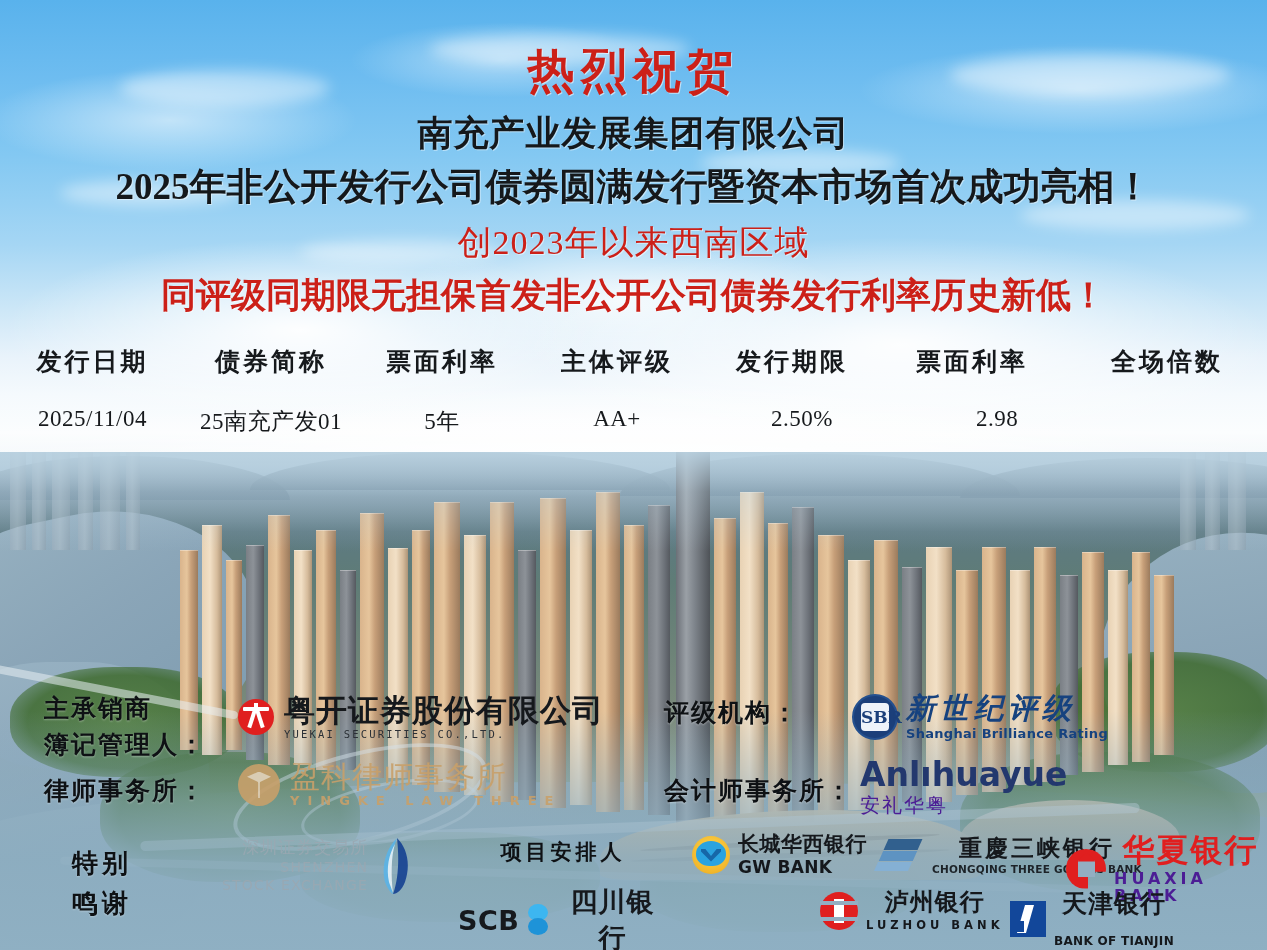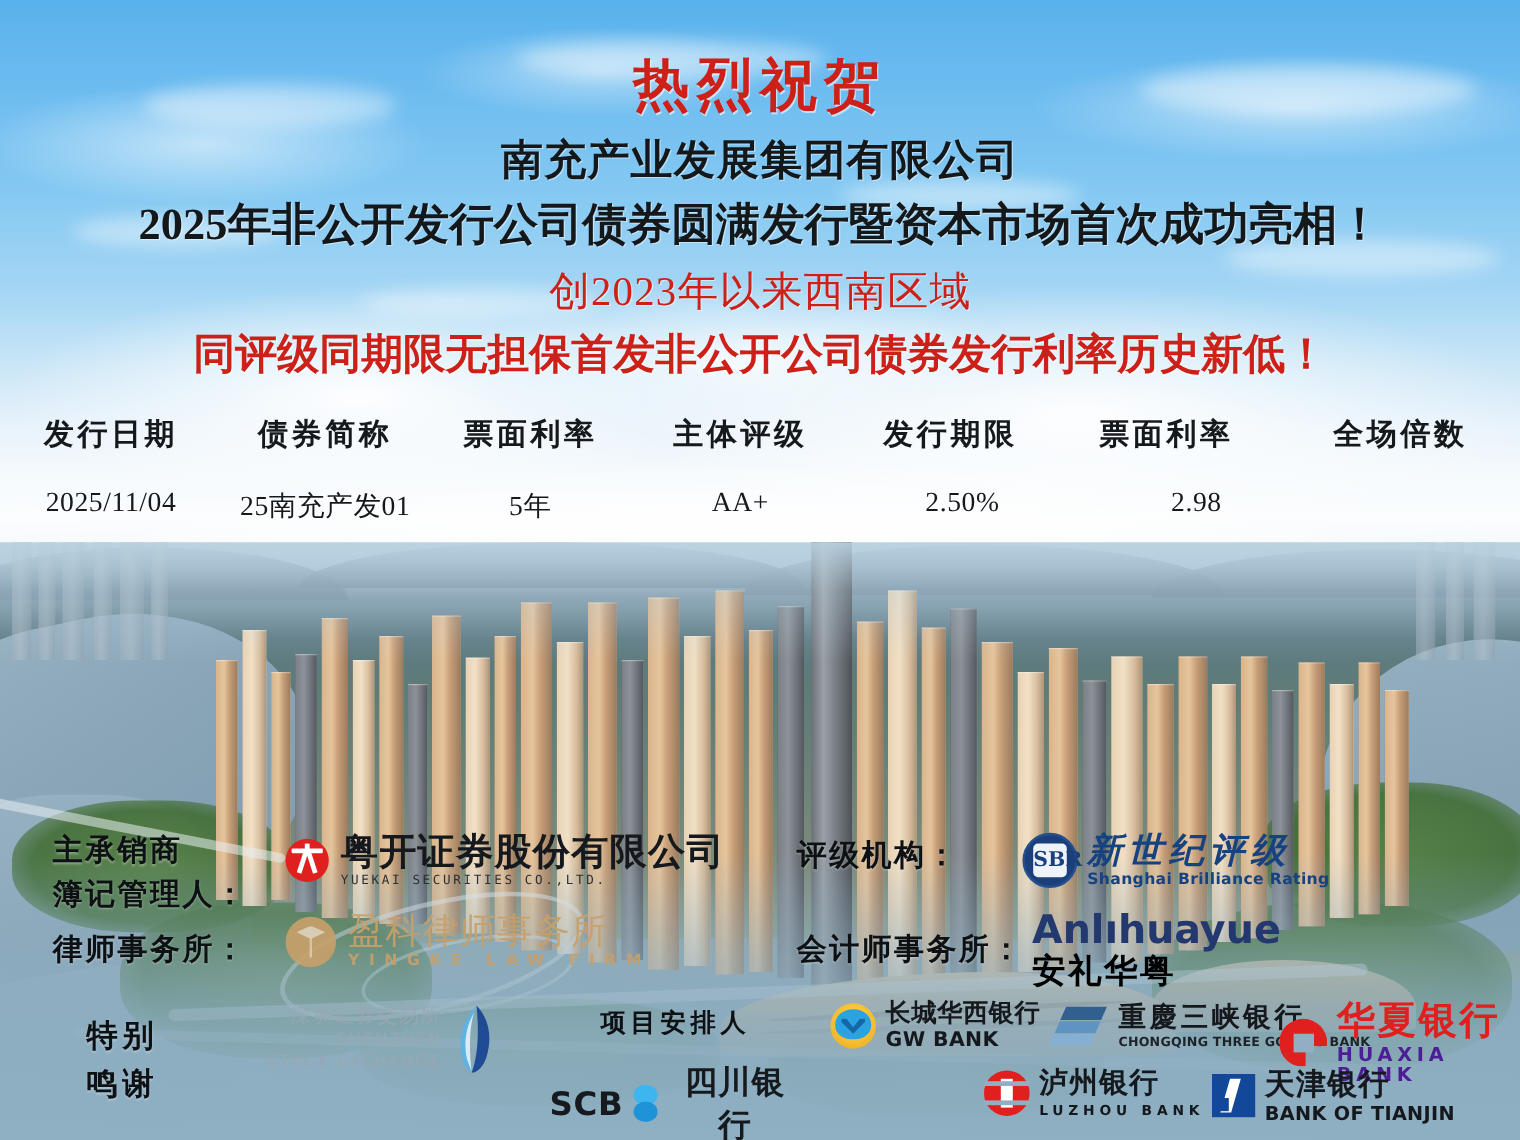--- a/index.html
+++ b/index.html
@@ -409,24 +409,24 @@
   .alhy-en {
     font-family: "DejaVu Sans", "Liberation Sans", sans-serif;
     font-size: 33px;
     font-weight: bold;
     letter-spacing: 0px;
     color: #23386e;
     display: block;
   }
   .alhy-cn {
     font-family: "DejaVu Sans", "Liberation Sans", sans-serif;
-    font-size: 28px;
-    font-weight: bold;
+    font-size: 20px;
+    font-weight: normal;
     letter-spacing: 2px;
-    color: #000000;
+    color: #4c1d95;
     display: block;
     margin-top: 4px;
   }
 
   
   .thanks {
     position: absolute;
     left: 0; top: 826px;
     width: 1267px; height: 124px;
     z-index: 60;
@@ -529,20 +529,21 @@
   .bank-mark {
     position: relative;
     margin-right: 8px;
     flex: none;
   }
   .bank-text { line-height: 1.08; }
   .bank-cn {
     font-family: "DejaVu Sans", "Liberation Sans", sans-serif;
     font-weight: bold;
     display: block;
+    text-align: center;
   }
   .bank-en {
     font-family: "DejaVu Sans", "Liberation Sans", sans-serif;
     font-weight: bold;
     display: block;
   }
 
   
   .gw { left: 692px; top: 833px; }
   .gw .bank-mark { width: 38px; height: 38px; }
@@ -642,21 +643,21 @@
     width: 9px; height: 28px;
     background: #fff;
     transform: skewX(-16deg);
   }
   .tj-dot {
     position: absolute; left: 5px; top: 20px;
     width: 9px; height: 11px;
     background: #12479a;
   }
   .tj .bank-cn { font-size: 25px; letter-spacing: 1px; color: #15181c; }
-  .tj .bank-en { font-size: 16px; letter-spacing: 0.3px; color: #15181c; margin-top: 2px; }
+  .tj .bank-en { font-size: 12px; letter-spacing: 0.3px; color: #15181c; margin-top: 18px; }
 </style>
 </head>
 <body>
 
 <div class="poster">
 
   <div class="sky"></div>
   <div class="cloudband cb1"></div>
   <div class="cloudband cb2"></div>
   <div class="wisp" style="left:120px;top:70px;width:210px;height:36px;"></div>
@@ -802,21 +803,21 @@
     </div>
   </div>
 
   <div class="yingke">
     <div class="yingke-mark">
       <div class="yk2-top"></div>
       <div class="yk2-sep"></div>
     </div>
     <div class="yingke-text">
       <span class="yingke-cn">盈科律师事务所</span>
-      <span class="yingke-en">YINGKE LAW FIRM</span>
+      <span class="yingke-en">YINGKE LAW THREE</span>
     </div>
   </div>
 
   <div class="sbr">
     <div class="sbr-seal">
       <div class="sbr-inner">
         <div class="sbr-letters">SBR</div>
       </div>
     </div>
     <div class="sbr-text">

